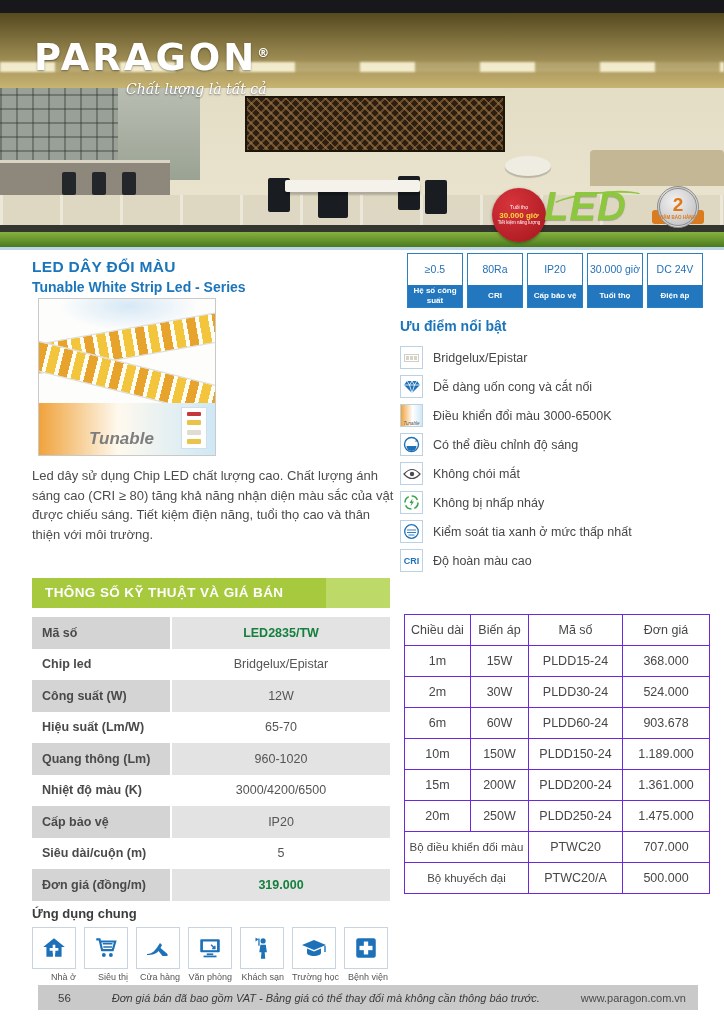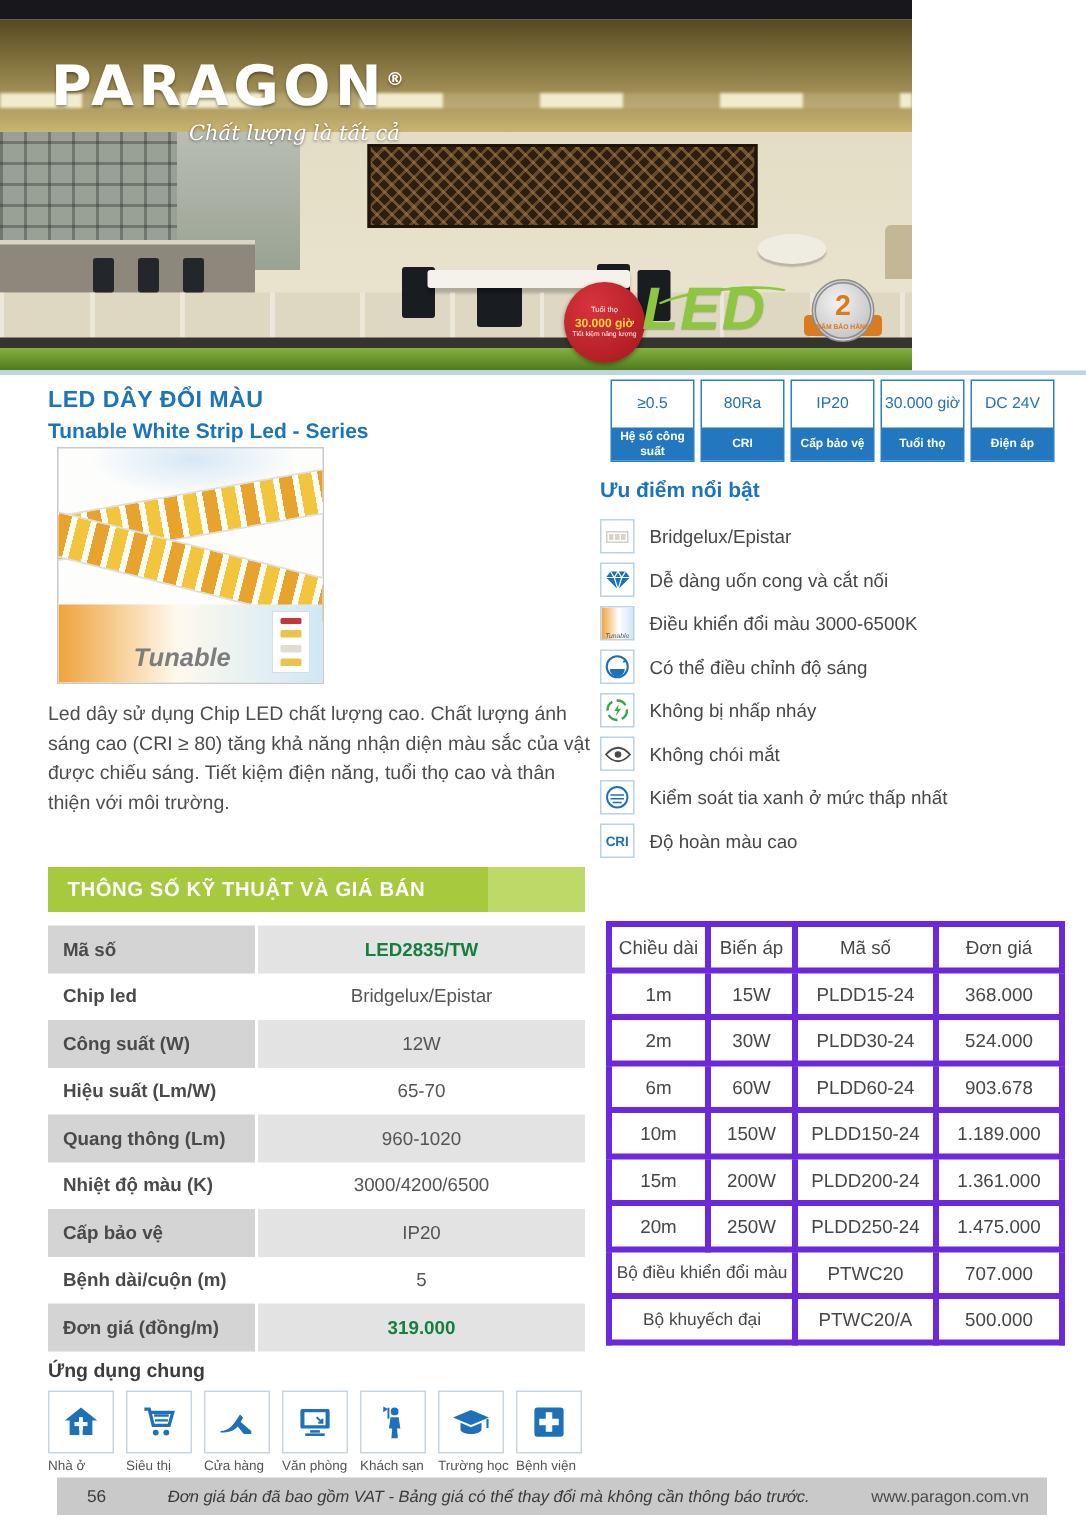--- a/index.html
+++ b/index.html
@@ -1,20 +1,20 @@
 <!DOCTYPE html>
 <html><head>
 <meta charset="utf-8">
 <style>
   * { margin:0; padding:0; box-sizing:border-box; }
   body { background:#888; font-family:"Liberation Sans", sans-serif; }
   .page { position:relative; width:724px; height:1024px; background:#fff; margin:0 auto; overflow:hidden; }
 
   
-  .hero { position:absolute; left:0; top:0; width:608px; height:247px; overflow:hidden; background:#ded8c2; }
+  .hero { position:absolute; left:0; top:0; width:724px; height:247px; overflow:hidden; background:#ded8c2; }
   .hero-top { position:absolute; left:0; top:0; width:100%; height:13px; background:#17171c; }
   .hero-ceiling { position:absolute; left:0; top:13px; width:100%; height:75px;
     background:linear-gradient(#55491f,#8a7a45 45%,#c8b472); }
   .hero-streak { position:absolute; left:0; top:62px; width:100%; height:10px;
     background:repeating-linear-gradient(90deg, rgba(255,250,225,.85) 0 55px, rgba(255,250,225,.15) 55px 120px);
     filter:blur(1px); }
   .hero-room { position:absolute; left:0; top:88px; width:100%; height:107px;
     background:linear-gradient(#e3ddc6,#e9e3cd); }
   .glass-wall { position:absolute; left:0; top:0; width:118px; height:92px; background:#99a096;
     background-image:repeating-linear-gradient(0deg, rgba(40,40,40,.35) 0 2px, transparent 2px 14px),
@@ -122,28 +122,28 @@
   .srow { display:flex; height:31.5px; }
   .scell { display:flex; align-items:center; }
   .slabel { width:138px; padding-left:10px; font-weight:bold; font-size:12.5px; color:#4a4a4a; margin-right:2px; }
   .svalue { flex:1; justify-content:center; font-size:12.5px; color:#555; }
   .srow.alt .slabel { background:#d4d4d4; }
   .srow.alt .svalue { background:#e3e3e3; }
   .svalue.hl { color:#15803d; font-weight:bold; }
 
   
   .price-table { position:absolute; left:404px; top:614px; width:306px; border-collapse:collapse; }
-  .price-table th, .price-table td { border:4px solid #6d28d9; text-align:center; color:#474747;
+  .price-table th, .price-table td { border:1px solid #6d28d9; text-align:center; color:#474747;
     font-size:12.5px; font-weight:normal; height:31px; padding:0 2px; }
   .price-table .sm { font-size:11.5px; }
 
   
   .apps-heading { position:absolute; left:32px; top:906px; font-size:13px; font-weight:bold; color:#3c3c3c; }
   .apps { position:absolute; left:32px; top:927px; display:flex; gap:8px; }
-  .app { width:44px; text-align:left; }
+  .app { width:44px; text-align:right; }
   .app-box { width:44px; height:42px; border:1px solid #c7d5e2; background:#fff; display:flex;
     align-items:center; justify-content:center; }
   .app-label { font-size:9px; color:#555; margin-top:3px; white-space:nowrap; }
 
   
   .footer { position:absolute; left:38px; top:985px; width:660px; height:25px; background:#c9c9c9;
     display:flex; align-items:center; }
   .footer-page { font-size:11.5px; color:#3c3c3c; margin-left:20px; }
   .footer-note { flex:1; text-align:center; font-size:11px; font-style:italic; color:#3a3a3a; }
   .footer-site { font-size:11px; color:#4a4a4a; margin-right:12px; text-decoration:none; }
@@ -279,35 +279,35 @@
         <svg width="17" height="17" viewBox="0 0 17 17">
             <circle cx="8.5" cy="8.5" r="7" fill="none" stroke="#1d71b8" stroke-width="1.4"></circle>
             <path d="M3.5 10a5 5 0 0 0 10 0z" fill="#1d71b8"></path>
             <path d="M12.5 5.5l2-1.5" stroke="#1d71b8" stroke-width="1.2"></path>
           </svg>
       </span>
       <span class="feature-label">Có thể điều chỉnh độ sáng</span>
     </div>
     <div class="feature">
       <span class="fi-box">
+        <svg width="18" height="12" viewBox="0 0 18 12">
+            <path d="M1 6q8-9 16 0q-8 9-16 0z" fill="none" stroke="#4a4a4a" stroke-width="1.2"></path>
+            <circle cx="9" cy="6" r="2.2" fill="#4a4a4a"></circle>
+          </svg>
+      </span>
+      <span class="feature-label">Không chói mắt</span>
+    </div>
+    <div class="feature">
+      <span class="fi-box">
         <svg width="17" height="17" viewBox="0 0 17 17">
             <circle cx="8.5" cy="8.5" r="6.5" fill="none" stroke="#3aa548" stroke-width="1.6" stroke-dasharray="7 3"></circle>
             <path d="M9.5 4.5L6.5 9h2l-1 3.5 3.5-5h-2z" fill="#3aa548"></path>
           </svg>
       </span>
       <span class="feature-label">Không bị nhấp nháy</span>
-    </div>
-    <div class="feature">
-      <span class="fi-box">
-        <svg width="18" height="12" viewBox="0 0 18 12">
-            <path d="M1 6q8-9 16 0q-8 9-16 0z" fill="none" stroke="#4a4a4a" stroke-width="1.2"></path>
-            <circle cx="9" cy="6" r="2.2" fill="#4a4a4a"></circle>
-          </svg>
-      </span>
-      <span class="feature-label">Không chói mắt</span>
     </div>
     <div class="feature">
       <span class="fi-box">
         <svg width="17" height="17" viewBox="0 0 17 17">
             <circle cx="8.5" cy="8.5" r="6.8" fill="none" stroke="#1d71b8" stroke-width="1.3"></circle>
             <path d="M4 7h9M4 9.5h9M5.5 12h6" stroke="#1d71b8" stroke-width=".9"></path>
           </svg>
       </span>
       <span class="feature-label">Kiểm soát tia xanh ở mức thấp nhất</span>
     </div>
@@ -344,21 +344,21 @@
     </div>
     <div class="srow">
       <div class="scell slabel">Nhiệt độ màu (K)</div>
       <div class="scell svalue">3000/4200/6500</div>
     </div>
     <div class="srow alt">
       <div class="scell slabel">Cấp bảo vệ</div>
       <div class="scell svalue">IP20</div>
     </div>
     <div class="srow">
-      <div class="scell slabel">Bệnh dài/cuộn (m)</div>
+      <div class="scell slabel">Siêu dài/cuộn (m)</div>
       <div class="scell svalue">5</div>
     </div>
     <div class="srow alt">
       <div class="scell slabel">Đơn giá (đồng/m)</div>
       <div class="scell svalue hl">319.000</div>
     </div>
   </div>
 
   <table class="price-table">
     <tbody>

